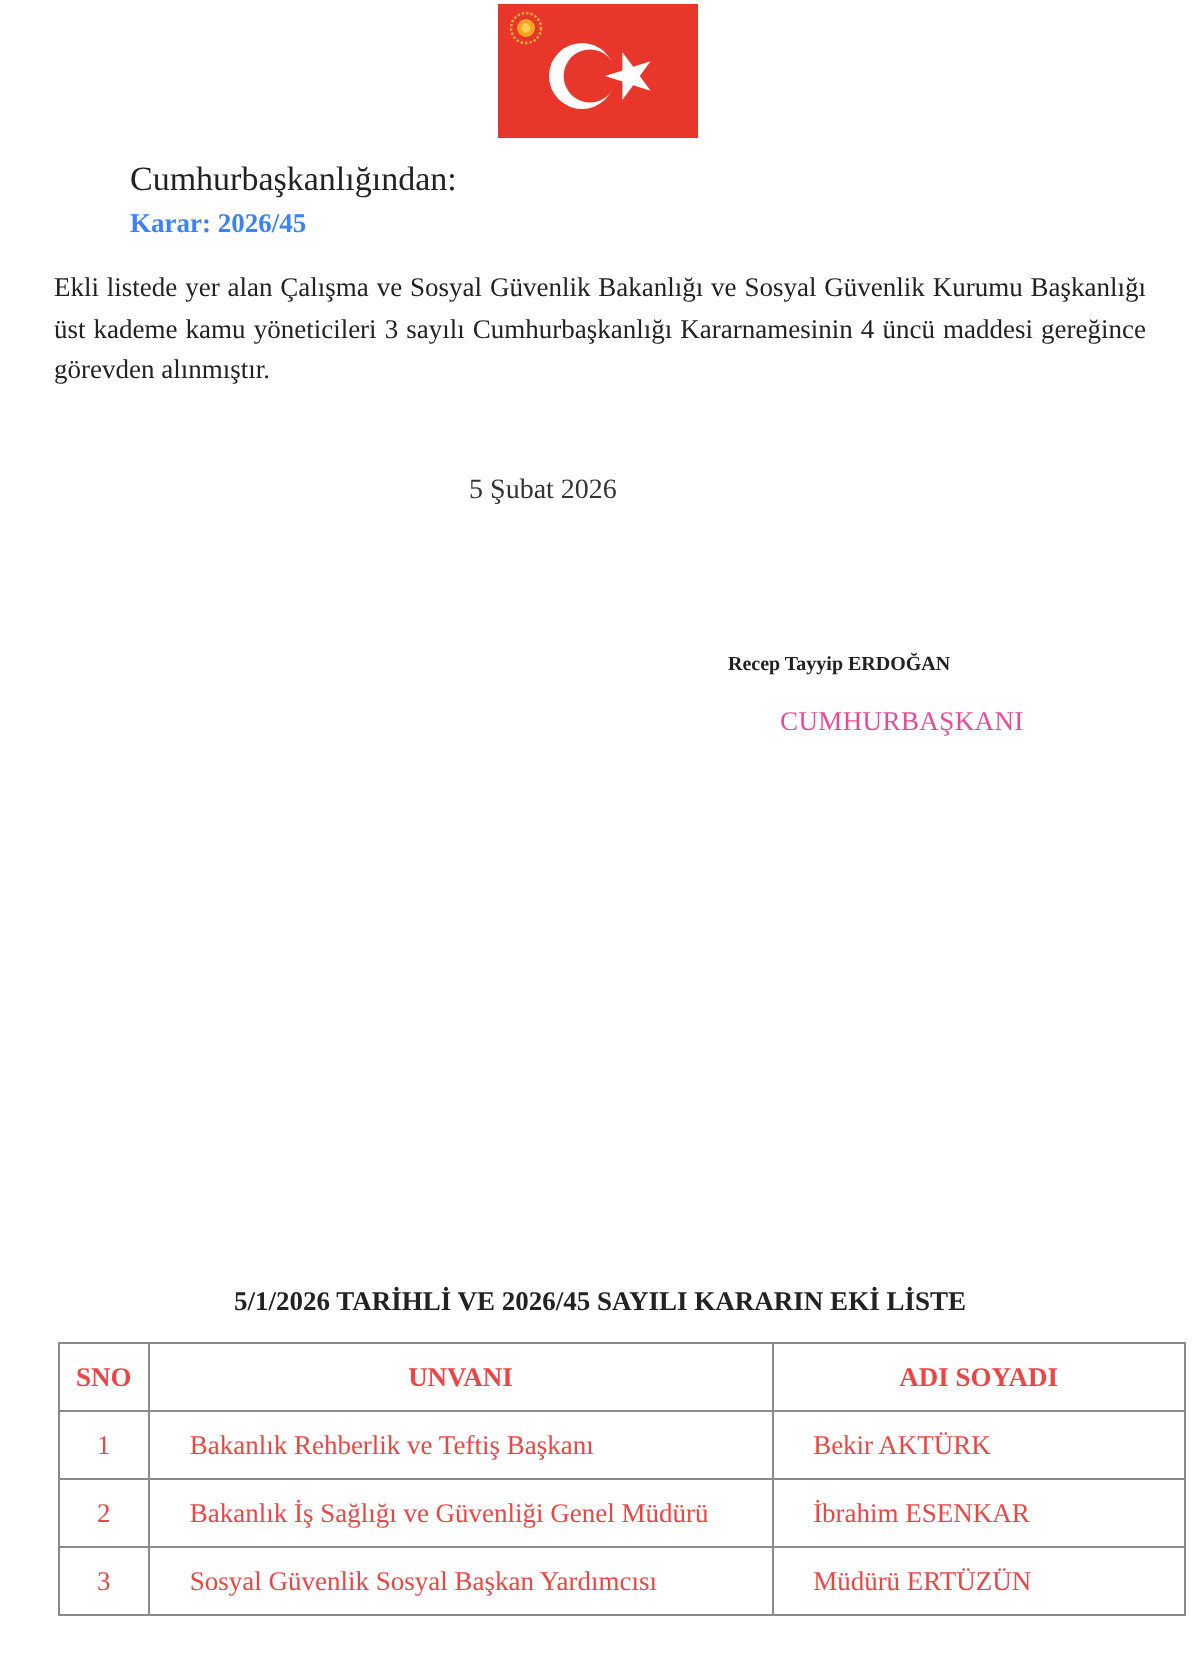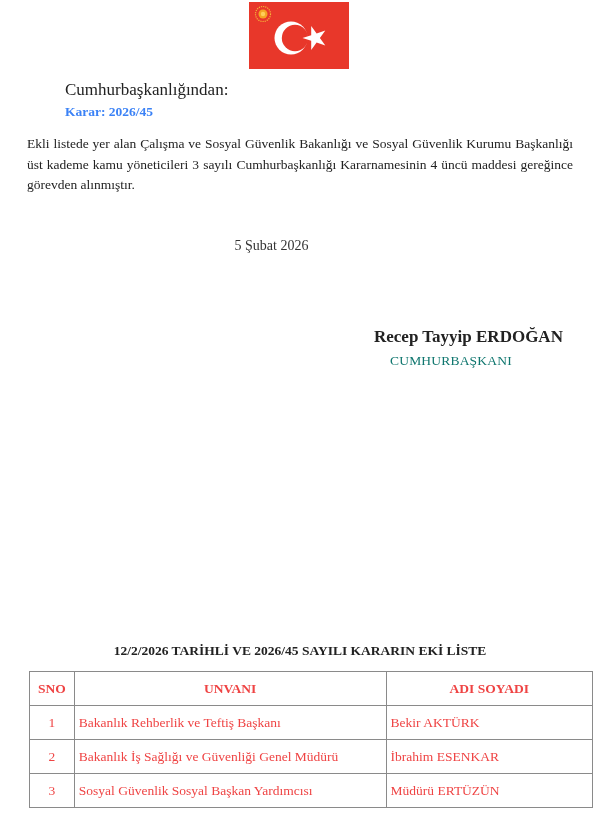--- a/index.html
+++ b/index.html
@@ -20,35 +20,35 @@
       position: absolute; left: 65px; top: 104px; font-size: 13.5px; font-weight: bold; color: #3b82f6;
     }
     .body-text {
       position: absolute; left: 27px; top: 134px; width: 546px; font-size: 13.5px; line-height: 20.5px;
       text-align: justify; text-align-last: left; color: #222;
     }
     .date {
       position: absolute; left: 0; width: 543px; top: 238px; text-align: center; font-size: 14px; color: #333;
     }
     .signer {
-      position: absolute; left: 374px; top: 327px; font-size: 17px; font-weight: bold; color: #222;
+      position: absolute; left: 364px; top: 327px; font-size: 10px; font-weight: bold; color: #222;
     }
     .signer-title {
-      position: absolute; left: 390px; top: 353px; font-size: 13.5px; color: #0f766e; letter-spacing: 0.2px;
+      position: absolute; left: 390px; top: 353px; font-size: 13.5px; color: #ec4899; letter-spacing: 0.2px;
     }
     .list-title {
       position: absolute; left: 0; width: 600px; top: 643px; text-align: center; font-size: 13.5px;
       font-weight: bold; color: #222;
     }
     table.staff {
       position: absolute; left: 29px; top: 671px; width: 564px; border-collapse: collapse;
       font-size: 13.5px; color: #ef4444;
     }
     table.staff th, table.staff td {
-      border: 1px solid #8a8a8a; height: 34px; padding: 0 4px; box-sizing: border-box;
+      border: 1px solid #8a8a8a; height: 34px; padding: 0 20px; box-sizing: border-box;
     }
     table.staff th { font-weight: bold; text-align: center; }
     .c-sno { width: 43px; text-align: center; padding: 0 !important; }
     .c-title { width: 299px; }
     .c-name { width: 198px; }
     td.c-name { padding-left: 5px; }
   </style>
 </head>
 <body>
 
@@ -68,21 +68,21 @@
   </svg>
 </div>
 
 <div class="heading">Cumhurbaşkanlığından:</div>
 <div class="karar">Karar: 2026/45</div>
 <div class="body-text">Ekli listede yer alan Çalışma ve Sosyal Güvenlik Bakanlığı ve Sosyal Güvenlik Kurumu Başkanlığı üst kademe kamu yöneticileri 3 sayılı Cumhurbaşkanlığı Kararnamesinin 4 üncü maddesi gereğince görevden alınmıştır.</div>
 <div class="date">5 Şubat 2026</div>
 <div class="signer">Recep Tayyip ERDOĞAN</div>
 <div class="signer-title">CUMHURBAŞKANI</div>
 
-<div class="list-title">12/2/2026 TARİHLİ VE 2026/45 SAYILI KARARIN EKİ LİSTE</div>
+<div class="list-title">5/1/2026 TARİHLİ VE 2026/45 SAYILI KARARIN EKİ LİSTE</div>
 
 <table class="staff">
   <thead>
     <tr>
       <th class="c-sno">SNO</th>
       <th class="c-title">UNVANI</th>
       <th class="c-name">ADI SOYADI</th>
     </tr>
   </thead>
   <tbody>

